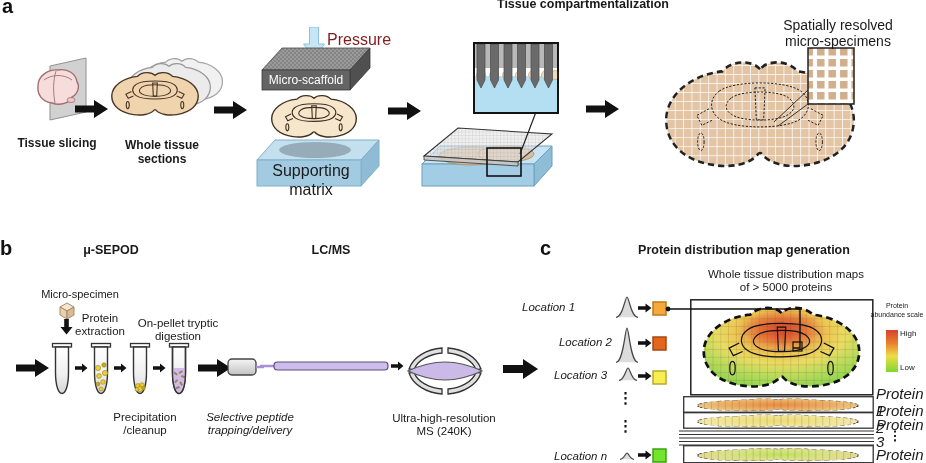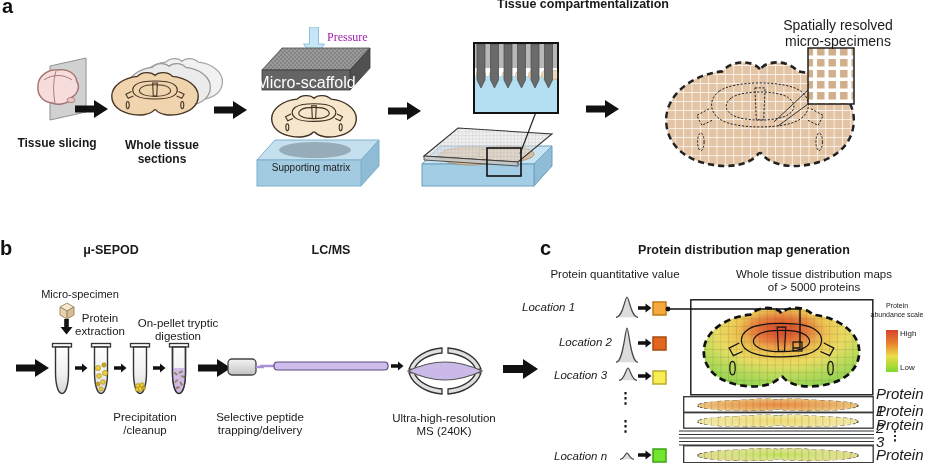--- a/index.html
+++ b/index.html
@@ -12,21 +12,21 @@
   .cap{font-size:12px;font-weight:600;}
   .lbl{font-size:11.5px;font-weight:500;}
   .loc{font-size:11.5px;font-style:italic;font-weight:500;text-align:left;}
   .prot{font-size:15px;font-style:italic;font-weight:400;text-align:left;}
   .tiny{font-size:7px;font-weight:500;line-height:1.25;}
   .scalelbl{font-size:8px;font-weight:500;text-align:left;}
   .dots{position:absolute;font-size:15px;font-weight:700;color:#111;line-height:1;text-align:center;}
   .scale-bar{position:absolute;left:886px;top:330px;width:12px;height:42px;
        background:linear-gradient(180deg,#D8422C 0%,#E8822F 32%,#EDDC46 62%,#7FD92F 100%);}
   .wht{color:#fff;}
-  .blue{color:#a21caf;font-weight:500;font-size:12px;font-family:Liberation Serif, serif;}
+  .blue{color:#7f1d1d;font-weight:500;font-size:16px;}
 </style>
 </head>
 <body>
 
 <div id="fig">
 
   <svg width="0" height="0" style="position:absolute">
     <defs>
       <path id="bpath" d="M50,6 C46,1.5 36,2 31.5,7 C16,8.5 4,18 4,29 C4,40 13,47.5 27,49.5 C35,50.8 45,49.6 49,44.6 C49.6,43.9 50.4,43.9 51,44.6 C55,49.6 65,50.8 73,49.5 C87,47.5 96,40 96,29 C96,18 84,8.5 68.5,7 C64,2 54,1.5 50,6 Z"></path>
       <clipPath id="bclip">
@@ -138,36 +138,36 @@
   <svg style="left:303px;top:27px;" width="22" height="32">
     <polygon points="6.5,0 15.5,0 15.5,17 21.5,17 11,31.5 0.5,17 6.5,17" fill="#C7E6F5" stroke="#8CC2DD" stroke-width="1"></polygon>
   </svg>
   <div class="t blue" style="left:327px;top:31px;width:60px;text-align:left;">Pressure</div>
 
   <svg style="left:254px;top:44px;" width="118" height="48">
     <polygon points="8,26 28,4 116,4 96,26" fill="url(#sg)" stroke="#4A4A4A" stroke-width="0.8"></polygon>
     <polygon points="96,26 116,4 116,24 96,46" fill="#505050" stroke="#3A3A3A" stroke-width="0.8"></polygon>
     <rect x="8" y="26" width="88" height="20" fill="#646464" stroke="#3A3A3A" stroke-width="0.8"></rect>
   </svg>
-  <div class="t lbl wht" style="left:256px;top:74px;width:100px;font-size:16px;">Micro-scaffold</div>
+  <div class="t lbl wht" style="left:256px;top:74px;width:100px;font-size:12px;">Micro-scaffold</div>
 
   <svg style="left:266px;top:92px;" width="96" height="48">
     <g transform="translate(2,1) scale(0.92,0.88)">
       <use href="#bpath" fill="#F6E7CC" stroke="#3F3022" stroke-width="1.5"></use>
       <use href="#banat" fill="none" stroke="#3F3022" stroke-width="1.1"></use>
     </g>
   </svg>
 
   <svg style="left:251px;top:138px;" width="130" height="50">
     <polygon points="6,22 24,2 128,2 110,22" fill="#C4E0EF" stroke="#7FB0CC" stroke-width="1"></polygon>
     <ellipse cx="64" cy="12" rx="36" ry="8" fill="#96ACB8"></ellipse>
     <polygon points="110,22 128,2 128,28 110,48" fill="#8FBBD4" stroke="#7FB0CC" stroke-width="1"></polygon>
     <rect x="6" y="22" width="104" height="26" fill="#A2CBE1" stroke="#7FB0CC" stroke-width="1"></rect>
   </svg>
-  <div class="t lbl" style="left:255px;top:162px;width:112px;font-size:10px;">Supporting matrix</div>
+  <div class="t lbl" style="left:255px;top:162px;width:112px;font-size:16px;">Supporting matrix</div>
 
   <svg style="left:388px;top:101px;" width="34" height="20">
     <polygon points="0,6.5 19,6.5 19,1 33,10 19,19 19,13.5 0,13.5" fill="#111"></polygon>
   </svg>
 
   <svg style="left:416px;top:114px;" width="142" height="76">
     <polygon points="6,50 24,32 136,32 118,50" fill="#C8E3F2" stroke="#6FA0BE" stroke-width="1"></polygon>
     <polygon points="118,50 136,32 136,52 118,72" fill="#8FBCD6" stroke="#6FA0BE" stroke-width="1"></polygon>
     <rect x="6" y="50" width="112" height="22" fill="#A3CDE5" stroke="#6FA0BE" stroke-width="1"></rect>
     <ellipse cx="55" cy="42" rx="32" ry="9" fill="#D9BD9E" stroke="#A5855E" stroke-width="0.8" opacity="0.95"></ellipse>
@@ -292,21 +292,21 @@
   <svg style="left:153px;top:363px;" width="13" height="11">
     <polygon points="0,3.2 7,3.2 7,0.5 12.5,5 7,9.5 7,6.8 0,6.8" fill="#111"></polygon>
   </svg>
 
   <div class="t lbl" style="left:58px;top:312px;width:84px;">Protein
 extraction</div>
   <div class="t lbl" style="left:126px;top:317px;width:104px;">On-pellet tryptic
 digestion</div>
   <div class="t lbl" style="left:101px;top:411px;width:88px;">Precipitation
 /cleanup</div>
-  <div class="t lbl" style="left:206px;top:411px;width:108px;">Selective peptide
+  <div class="t lbl" style="left:196px;top:411px;width:108px;font-style:italic;">Selective peptide
 trapping/delivery</div>
 
   <svg style="left:198px;top:358px;" width="34" height="20">
     <polygon points="0,6.5 19,6.5 19,1 33,10 19,19 19,13.5 0,13.5" fill="#111"></polygon>
   </svg>
 
   <svg style="left:227px;top:356px;" width="38" height="22">
     <rect x="1" y="3" width="28" height="16" rx="4" fill="url(#tcg)" stroke="#444" stroke-width="1.3"></rect>
     <line x1="29" y1="11" x2="37" y2="11" stroke="#A890D8" stroke-width="2.5"></line>
   </svg>
@@ -330,22 +330,21 @@
   </svg>
   <div class="t lbl" style="left:380px;top:412px;width:128px;">Ultra-high-resolution
 MS (240K)</div>
 
   <svg style="left:503px;top:358px;" width="36" height="22">
     <polygon points="0,7 20,7 20,1 35,11 20,21 20,15 0,15" fill="#111"></polygon>
   </svg>
 
   <div class="panel-label" style="left:540px;top:238px;">c</div>
   <div class="t hdr" style="left:612px;top:243px;width:264px;">Protein distribution map generation</div>
-  <div class="t lbl" style="left:543px;top:268px;width:144px;">Protein quantitative value</div>
-  <div class="t lbl" style="left:732px;top:268px;width:164px;">Whole tissue distribution maps
+  <div class="t lbl" style="left:704px;top:268px;width:164px;">Whole tissue distribution maps
 of &gt; 5000 proteins</div>
 
   <div class="t loc" style="left:522px;top:301px;width:58px;">Location 1</div>
   <svg style="left:616px;top:296px;" width="22" height="22">
     <path d="M0,21.3 C7,21.3 9,1 11,1 C13,1 15,21.3 22,21.3" fill="#DCDCDC" stroke="#444" stroke-width="1.2"></path>
   </svg>
   <svg style="left:638px;top:303px;" width="14" height="11">
     <polygon points="0,3.2 7.5,3.2 7.5,0.5 13.5,5 7.5,9.5 7.5,6.8 0,6.8" fill="#111"></polygon>
   </svg>
   <svg style="left:652px;top:301px;" width="16" height="16">

